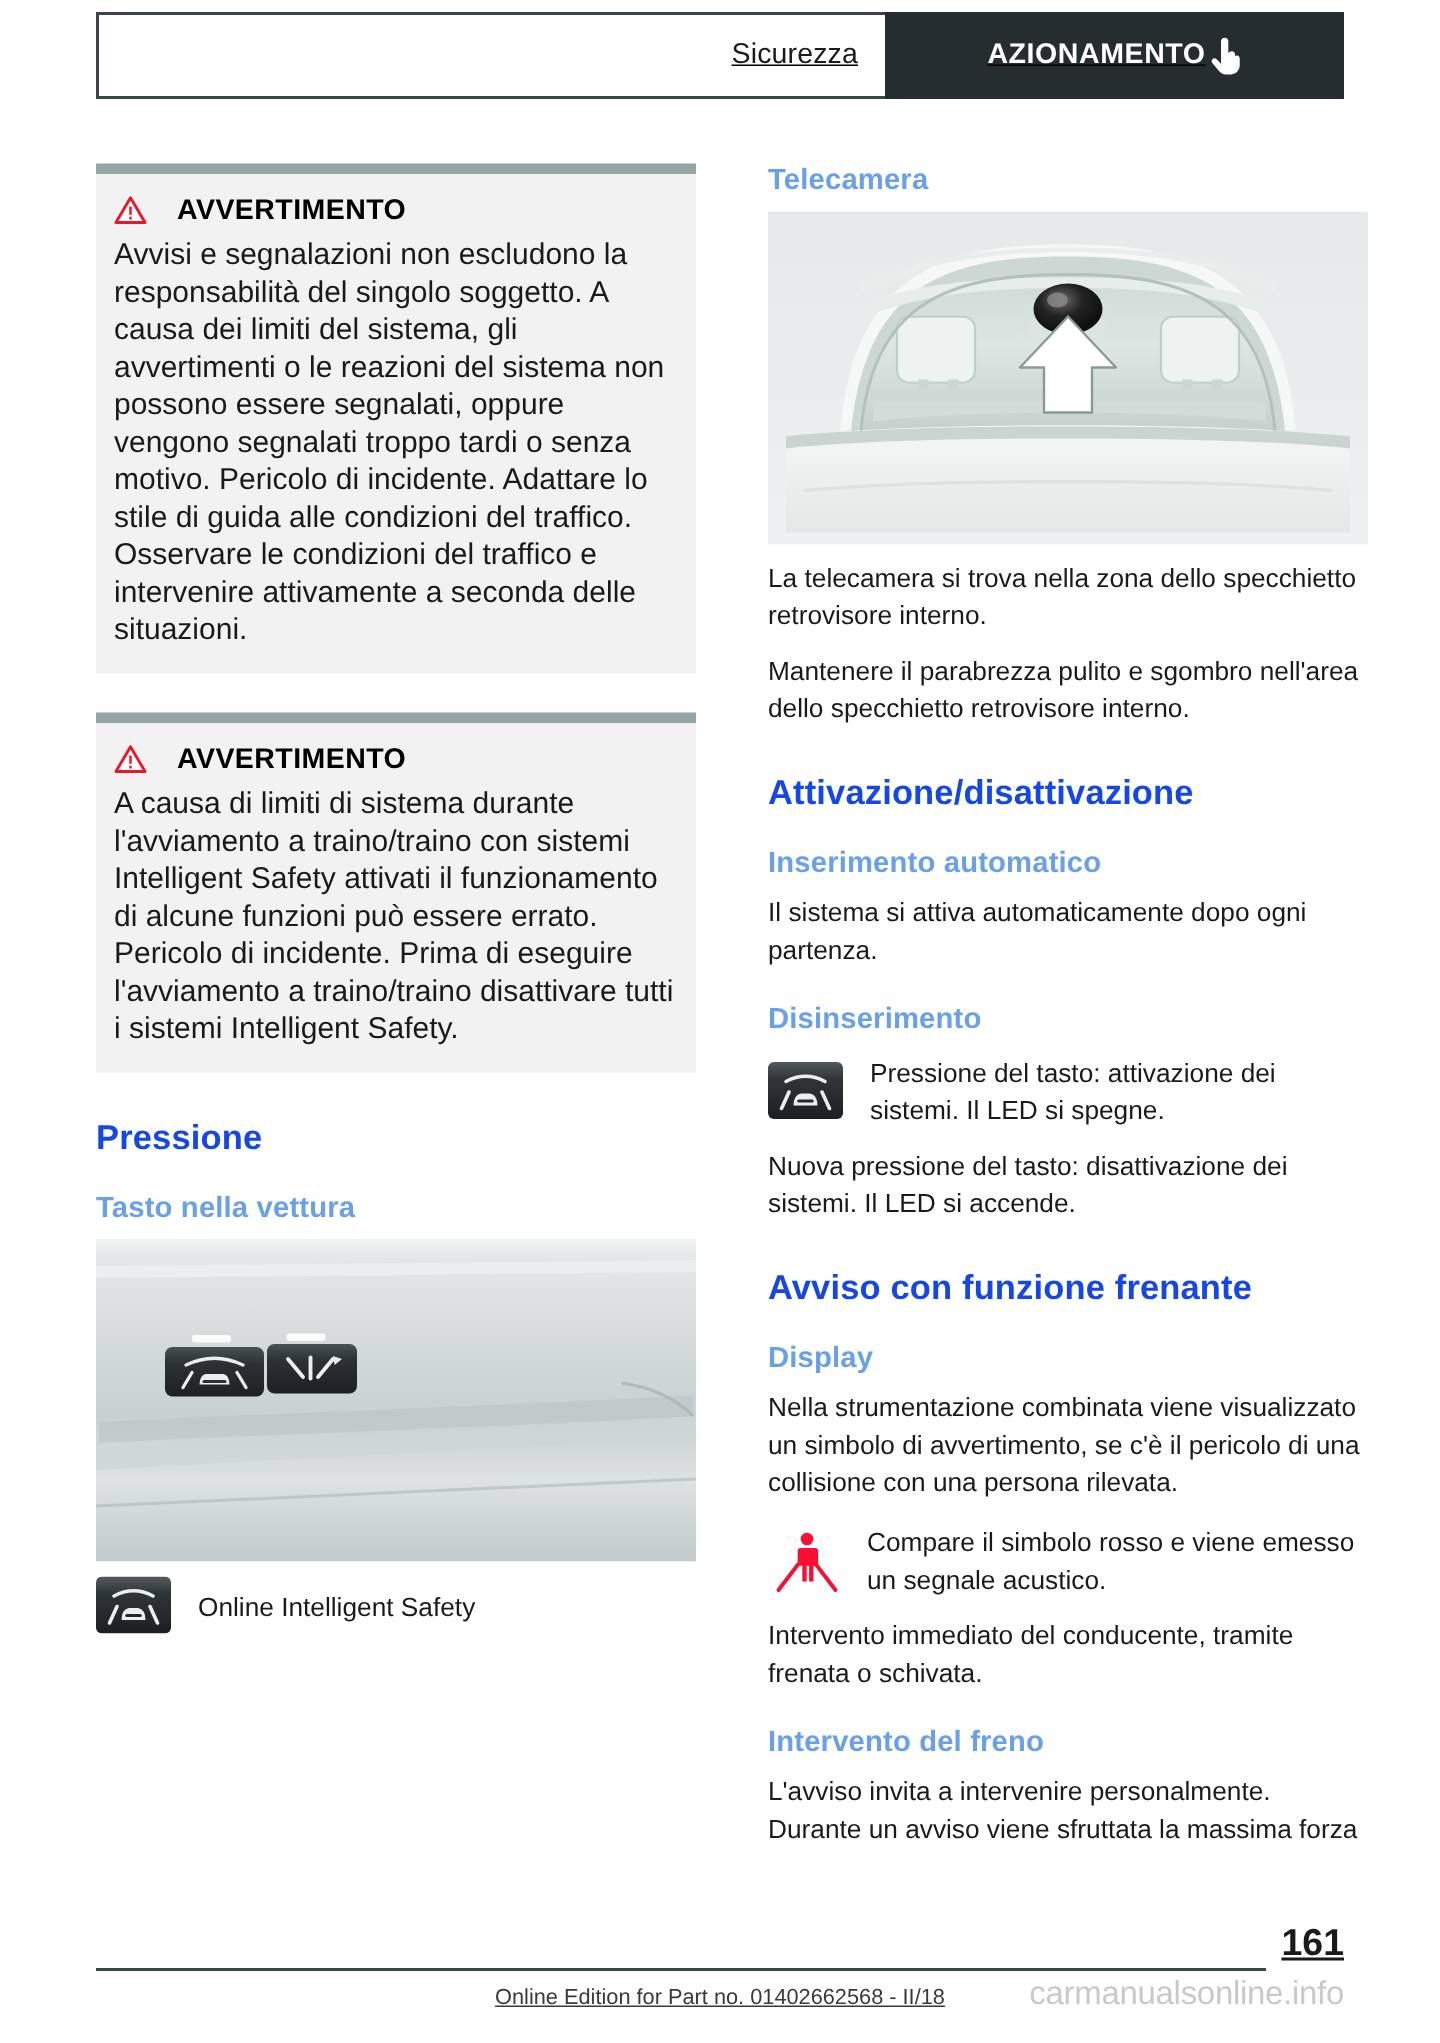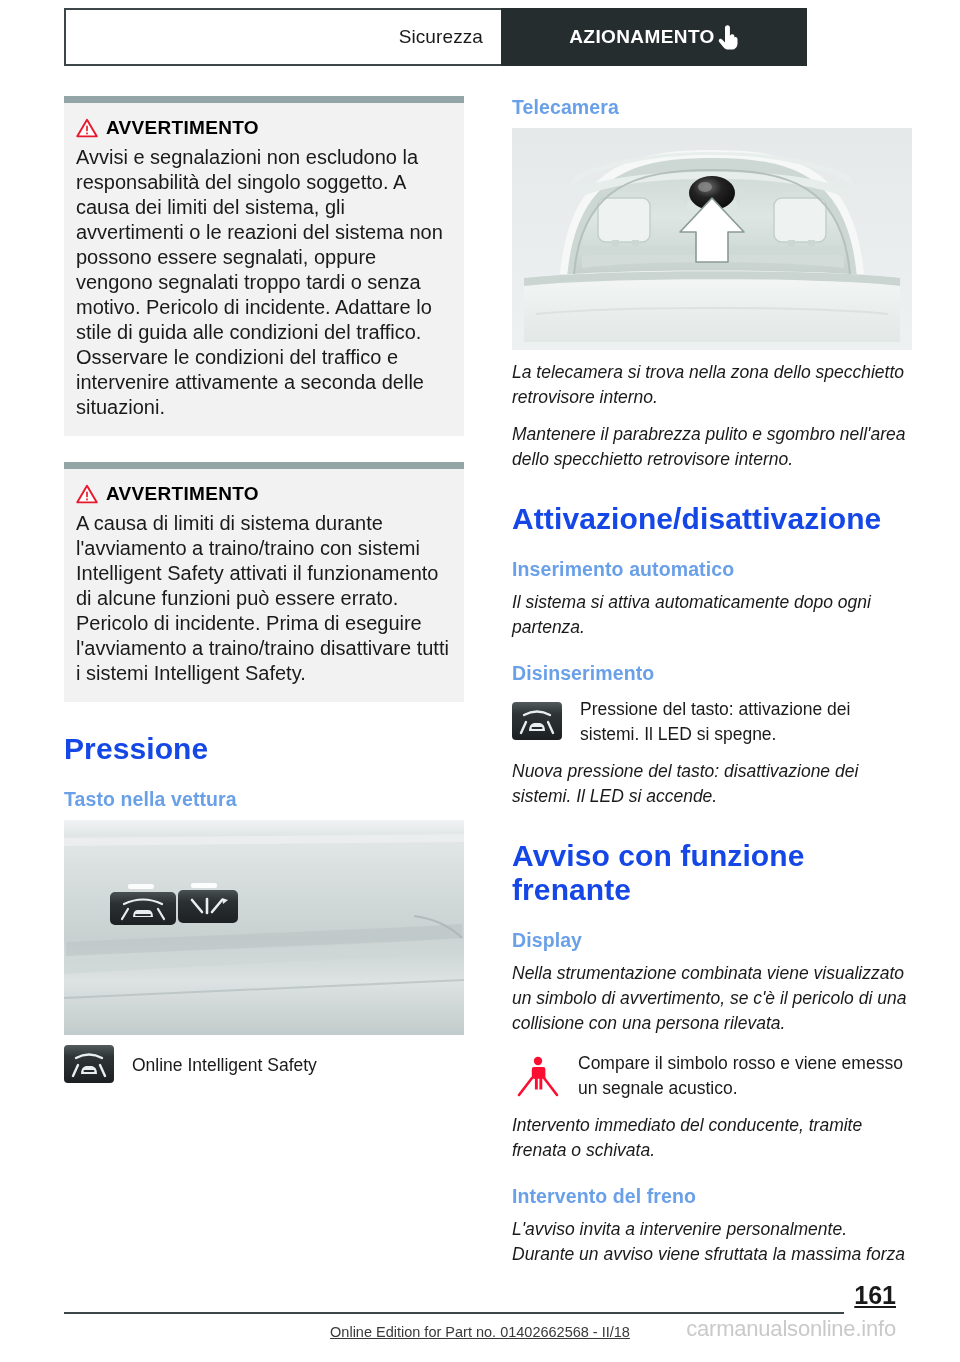--- a/index.html
+++ b/index.html
@@ -14,24 +14,25 @@
     color: #000000;
     position: relative;
     overflow: hidden;
   }
 
   
   .header {
     position: absolute;
     top: 8px;
     left: 64px;
-    width: 743px;
+    width: 832px;
     height: 58px;
     display: flex;
     align-items: stretch;
+    text-decoration: underline;
   }
   .tab-light {
     flex: 1 1 auto;
     border: 2px solid #3c4548;
     border-right: none;
     background: #ffffff;
     display: flex;
     align-items: center;
     justify-content: flex-end;
     padding-right: 18px;
@@ -62,76 +63,75 @@
   
   .page {
     position: absolute;
     top: 96px;
     left: 64px;
     width: 872px;
     height: 1180px;
   }
   .col {
     position: absolute;
-    top: 0;
+    top: 13px;
     width: 400px;
   }
   .col-left  { left: 0; }
   .col-right { left: 448px; }
 
   
   .warn-box {
     background: #f2f2f2;
     border-top: 7px solid #93a5a6;
     padding: 14px 12px 16px 12px;
     box-sizing: border-box;
     margin-bottom: 26px;
   }
   .warn-head {
     display: flex;
-    align-items: center;
-    gap: 8px;
+    align-items: flex-start;
+    gap: 20px;
     margin-bottom: 6px;
   }
   .warn-head .title {
     font-size: 19px;
     font-weight: bold;
     letter-spacing: 0.3px;
     color: #000;
   }
   .tri-icon { width: 22px; height: 20px; display:block; }
   .warn-body {
     font-size: 20px;
     line-height: 25px;
     color: #1a1a1a;
   }
 
   
   h2.h-main {
-    font-size: 30px;
+    font-size: 23px;
     font-weight: bold;
     color: #1547e6;
     margin: 30px 0 14px 0;
     letter-spacing: 0.1px;
   }
   h3.h-sub {
     font-size: 19.5px;
     font-weight: bold;
     color: #6aa0e8;
     margin: 22px 0 9px 0;
     letter-spacing: 0.1px;
   }
   h3.h-sub.first { margin-top: 0; }
 
   p.body-text {
     font-size: 17.5px;
     line-height: 25px;
     margin: 0 0 12px 0;
     color: #1a1a1a;
-    font-style: italic;
   }
 
   
   .figure { margin: 0 0 10px 0; }
   .fig-img { display: block; width: 400px; }
 
   .caption-row {
     display: flex;
     align-items: center;
     gap: 18px;

